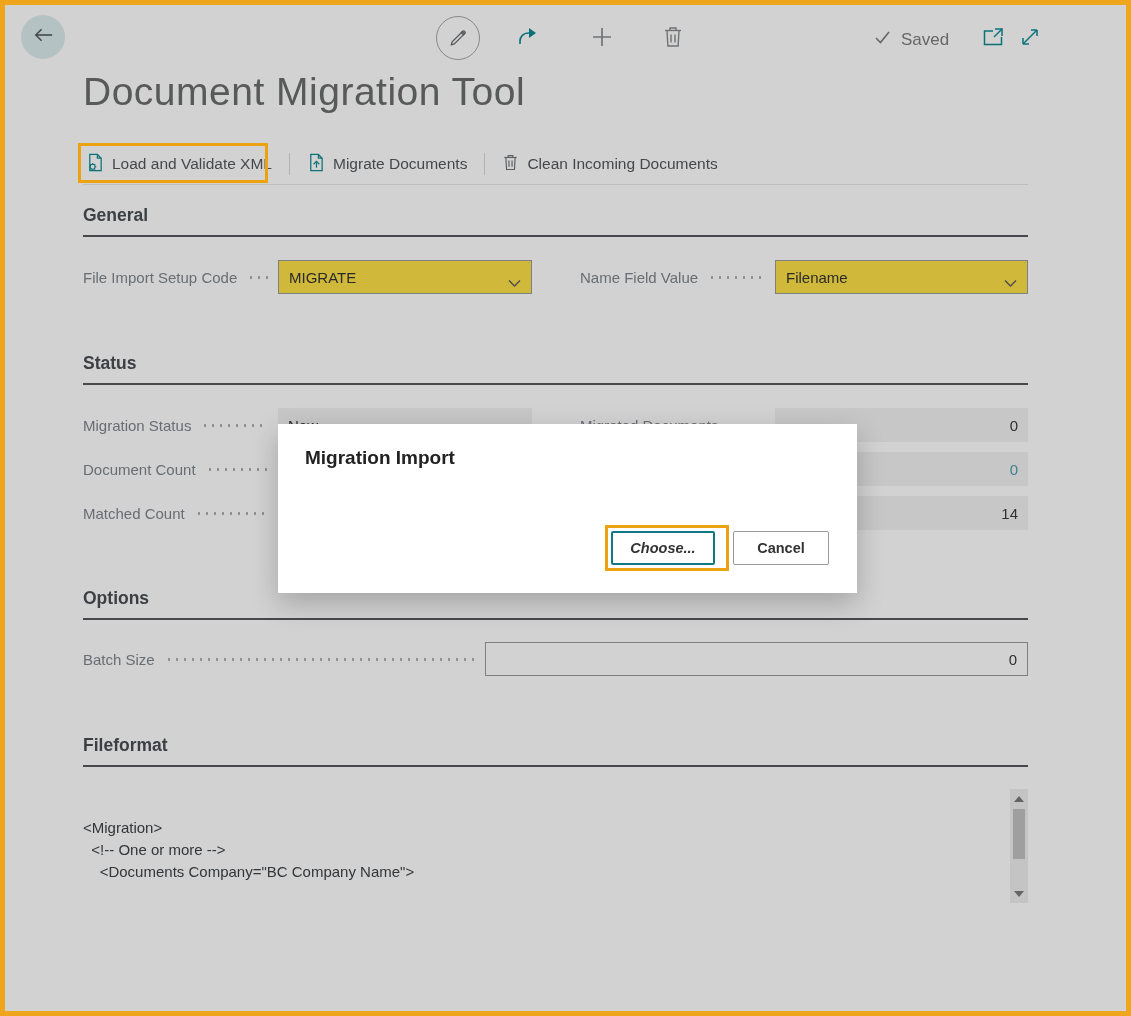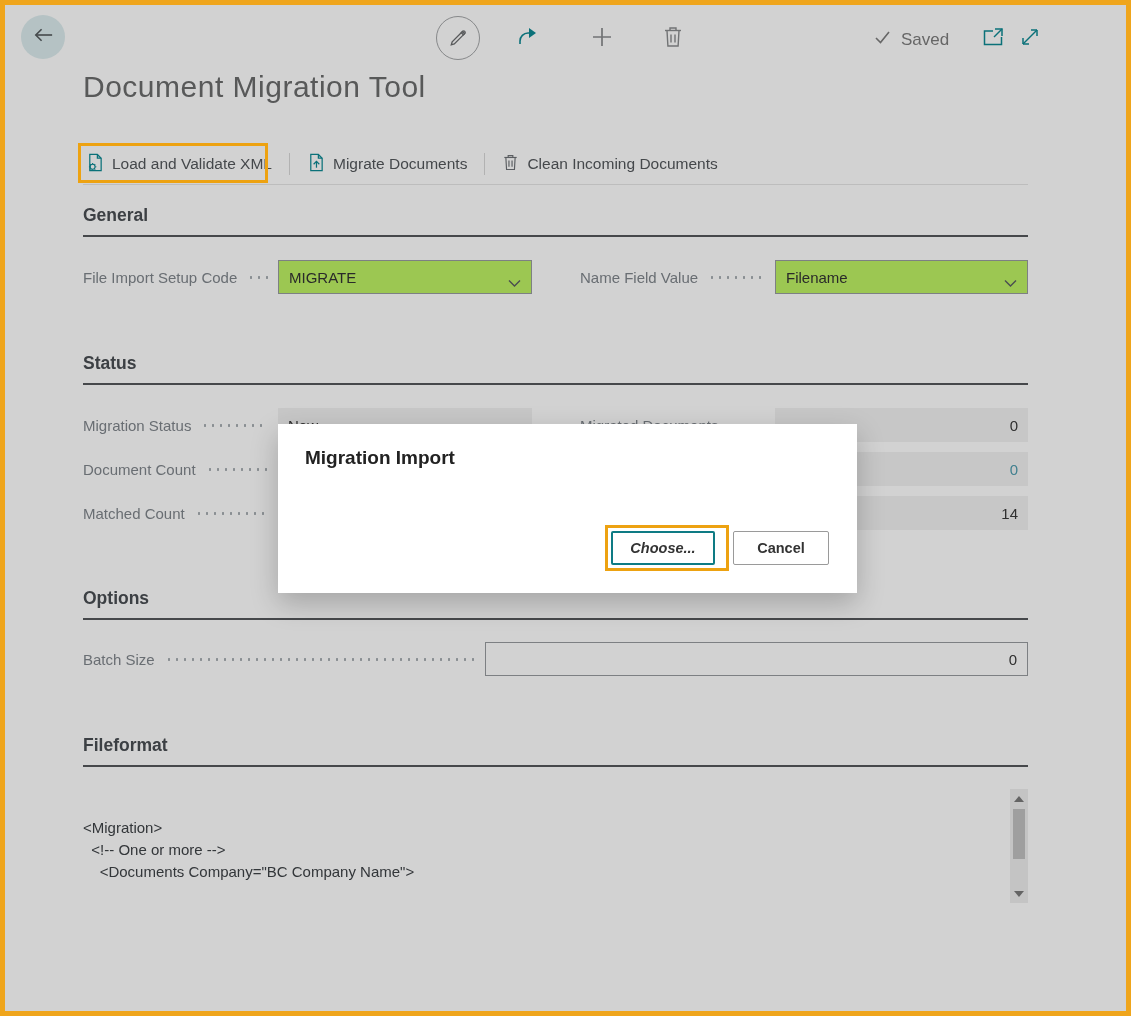--- a/index.html
+++ b/index.html
@@ -40,21 +40,21 @@
     cursor: pointer;
   }
   .saved-box {
     position: absolute; left: 874px; top: 28px; height: 24px;
     display: flex; align-items: center; gap: 10px;
     color: #7d7d7d; font-size: 17px;
   }
   
   .page-title {
     position: absolute; left: 83px; top: 70px;
-    font-size: 30px; font-weight: 300; letter-spacing: 0.5px;
+    font-size: 39px; font-weight: 300; letter-spacing: 0.5px;
     color: #6b6c6d;
   }
   
   .actionbar {
     position: absolute; left: 83px; top: 144px; width: 945px; height: 41px;
     display: flex; align-items: center;
     border-bottom: 1px solid #e6e6e6;
   }
   .action-item {
     display: flex; align-items: center; gap: 8px;
@@ -77,21 +77,21 @@
   }
   .field-label {
     font-size: 15px; color: #80868c; white-space: nowrap;
   }
   .leader {
     flex: 1; height: 3px; margin: 0 10px; align-self: center;
     background-image: radial-gradient(circle, #a7adb2 1.1px, transparent 1.3px);
     background-size: 8px 3px; background-repeat: repeat-x; background-position: 0 center;
   }
   .combobox {
-    position: relative; height: 34px; background: #bef264;
+    position: relative; height: 34px; background: #fde047;
     border: 1px solid #989ca0;
     display: flex; align-items: center;
     padding-left: 10px; font-size: 15px; color: #333;
     cursor: pointer; flex: none;
   }
   .combobox .chev { position: absolute; right: 10px; top: 13px; }
   .ro-field {
     height: 34px; background: #f2f2f2; flex: none;
     display: flex; align-items: center;
     padding: 0 10px; font-size: 15px; color: #3a3a3a;

